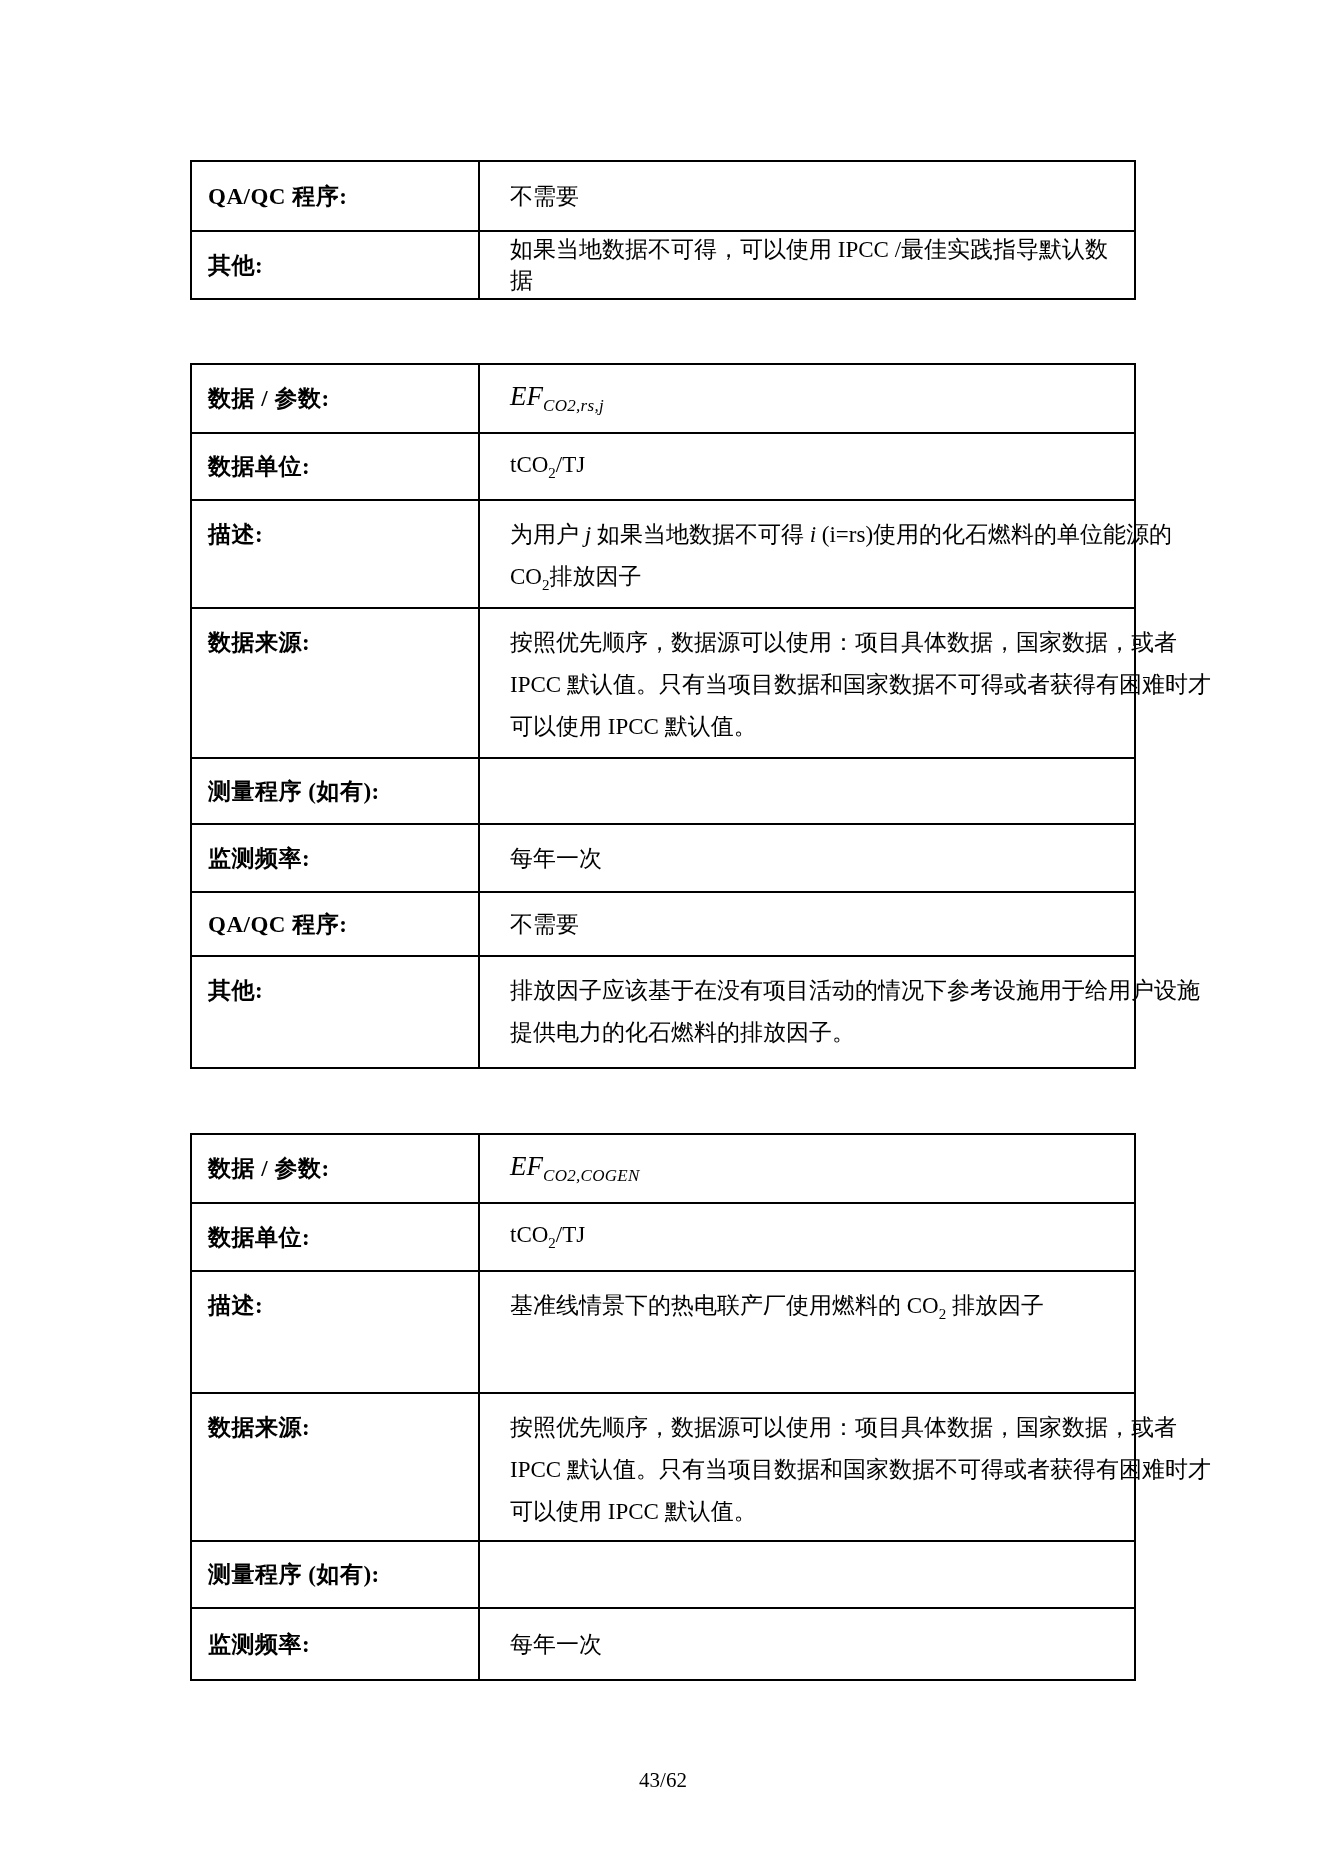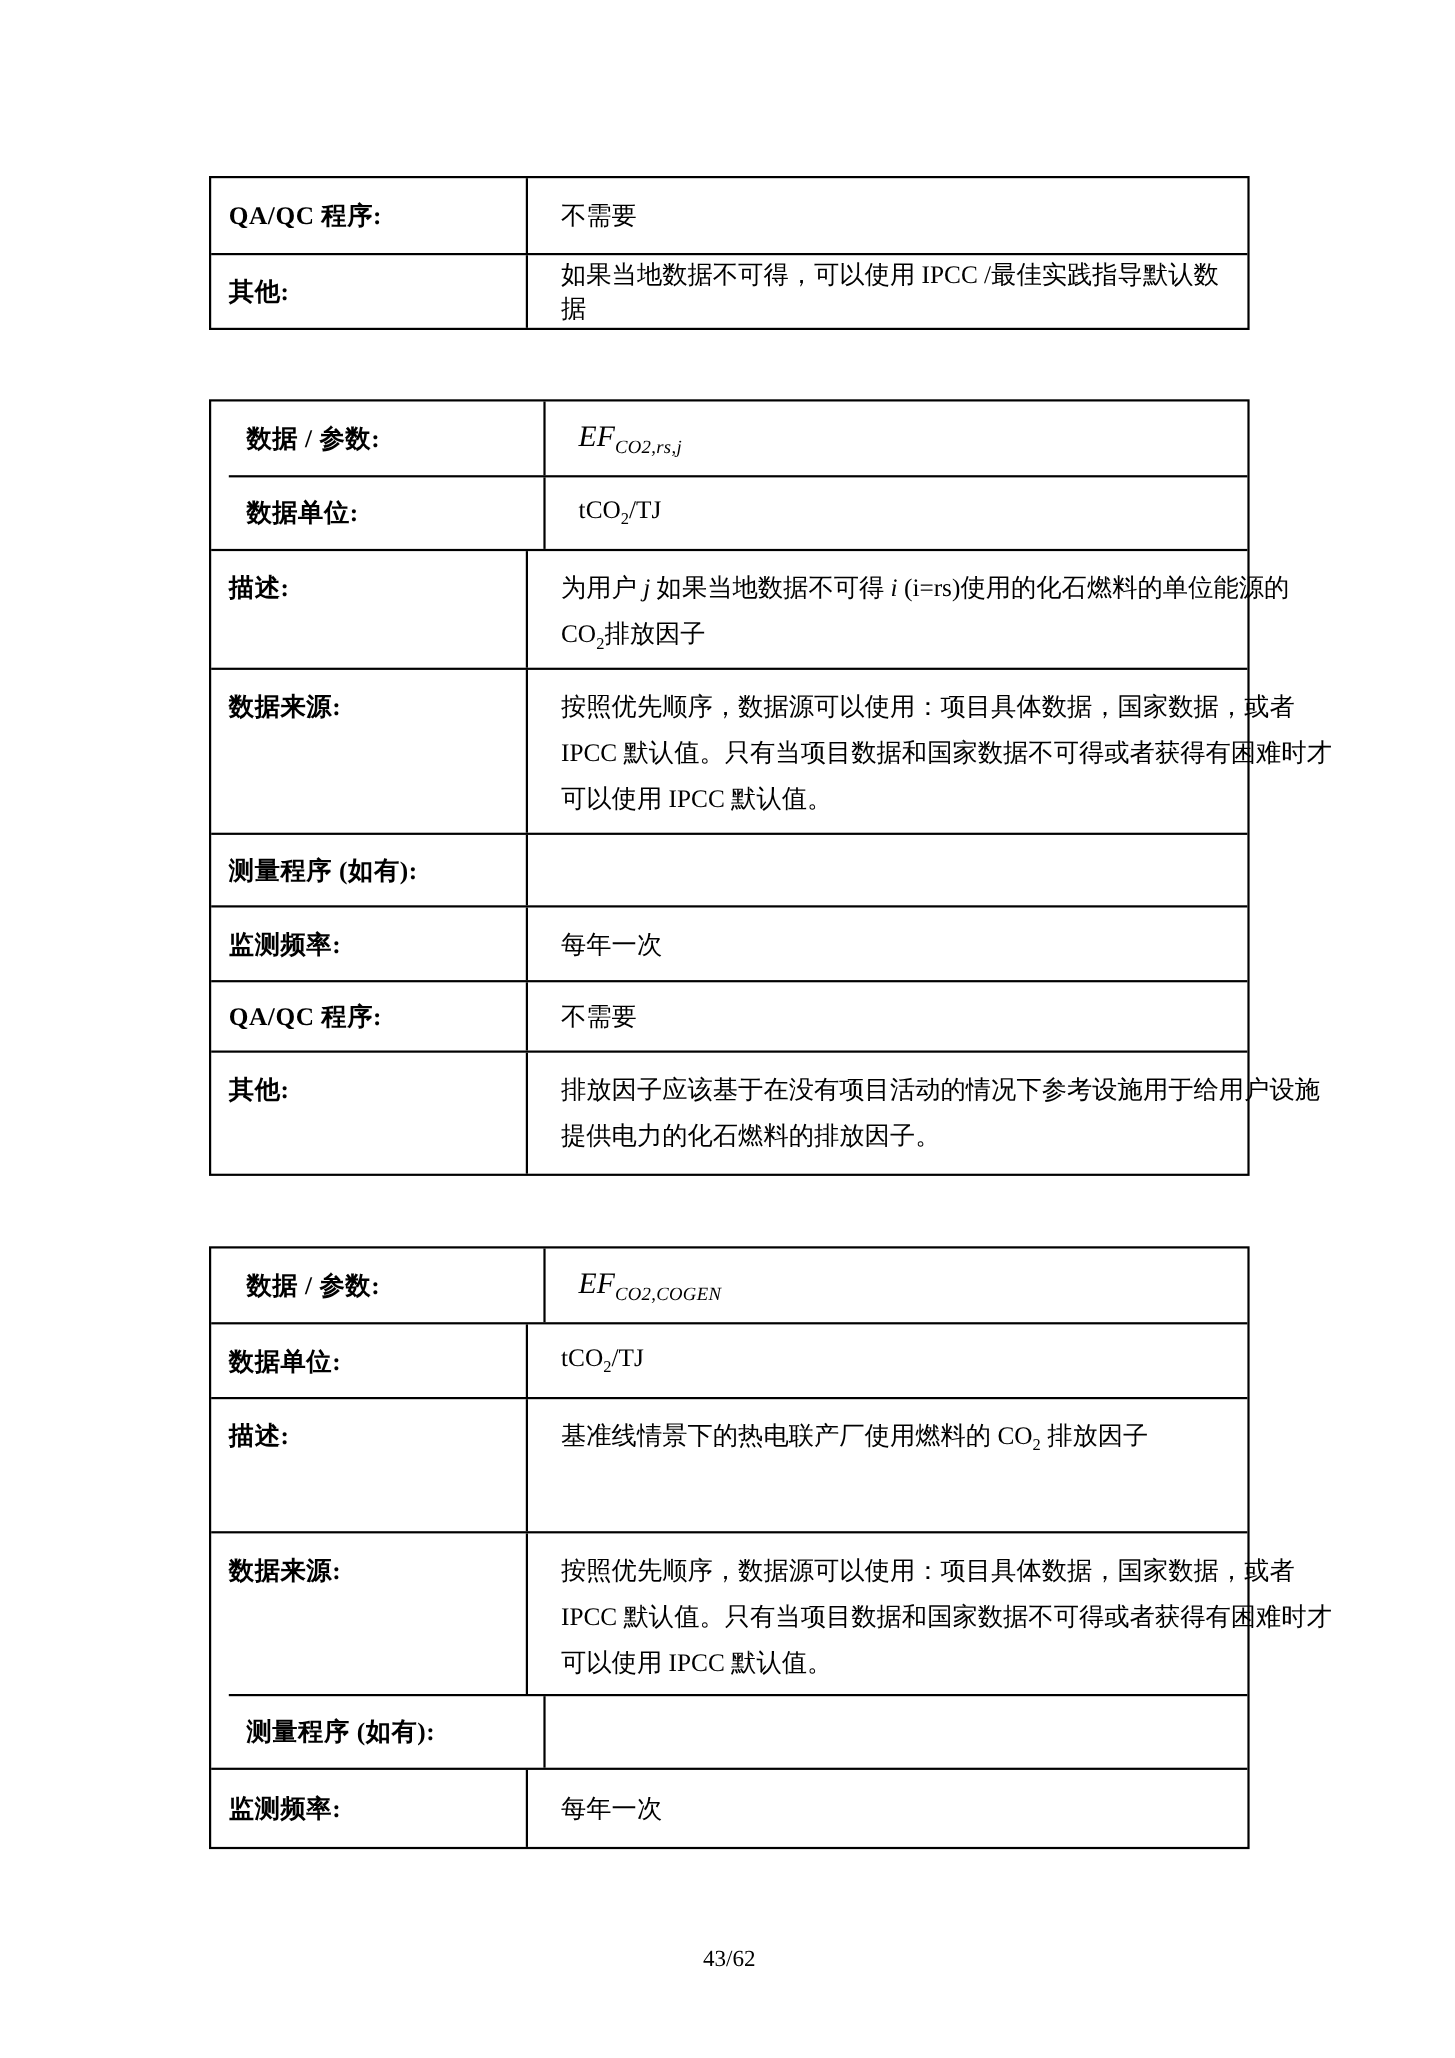--- a/index.html
+++ b/index.html
@@ -33,21 +33,21 @@
     flex:1 1 auto; box-sizing:border-box;
     font-size:23px;
     display:flex; align-items:center;
     padding:0 12px 0 30px;
   }
 
   .row.multi .lbl { align-items:flex-start; padding-top:13px; line-height:42px; }
   .row.multi .val { display:block; padding-top:13px; }
   .line { line-height:42px; white-space:nowrap; }
 
-  .rh64 { height:64px; } .rh66 { height:66px; } .rh67 { height:67px;margin-left:16px; }
+  .rh64 { height:64px; } .rh66 { height:66px; } .rh67 { height:67px; }
   .rh68 { height:68px; } .rh72 { height:72px; } .rh108 { height:108px; }
   .rh112 { height:112px; } .rh122 { height:122px; } .rh148 { height:148px; }
   .rh150 { height:150px; }
 
   .param { font-style:italic; font-size:27px;text-align:right; }
   .param sub { font-size:17px; letter-spacing:0.3px; }
   sub.s { font-size:15px; }
   .it { font-style:italic; }
 
   .footer {

